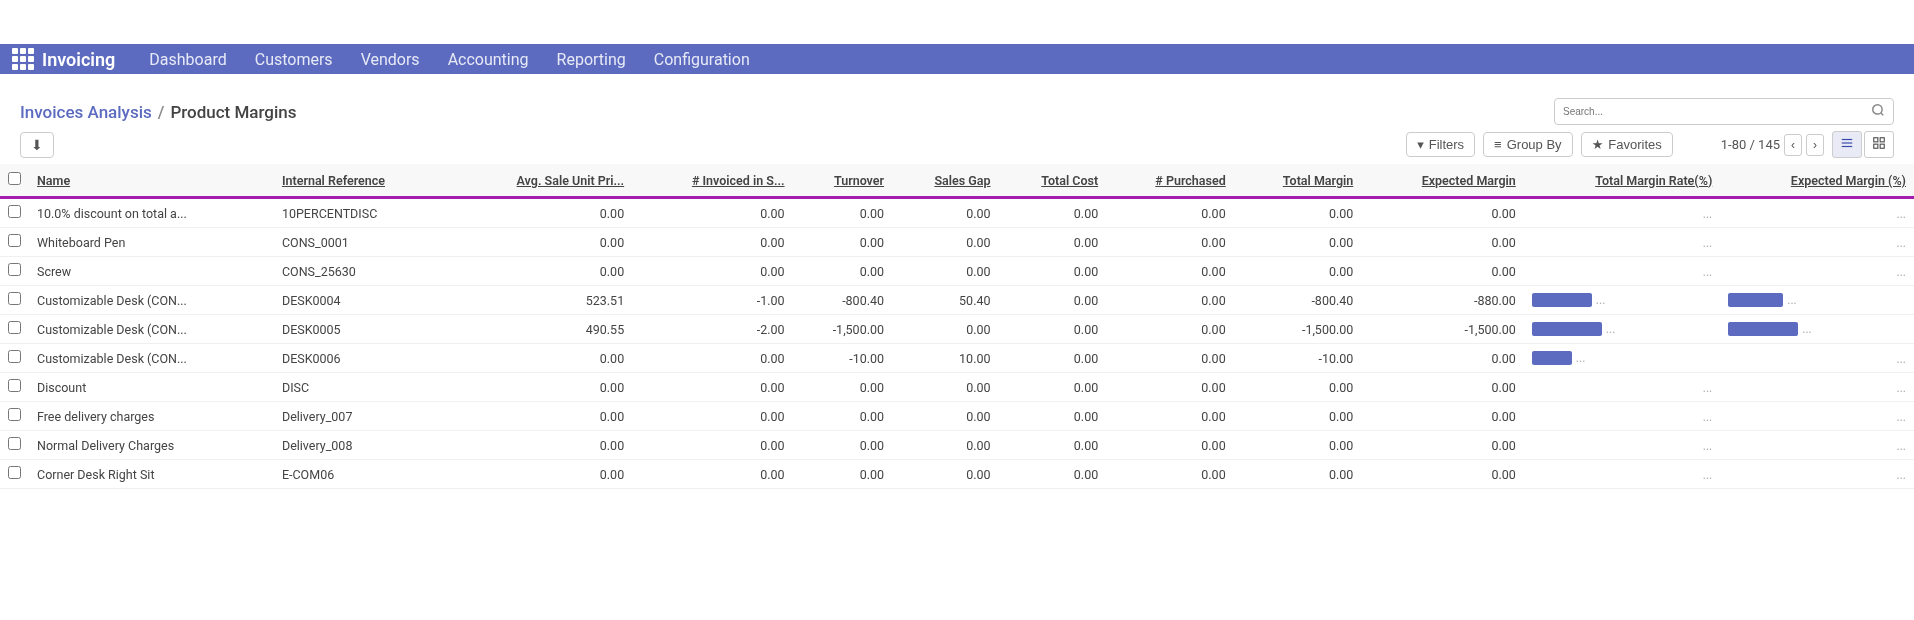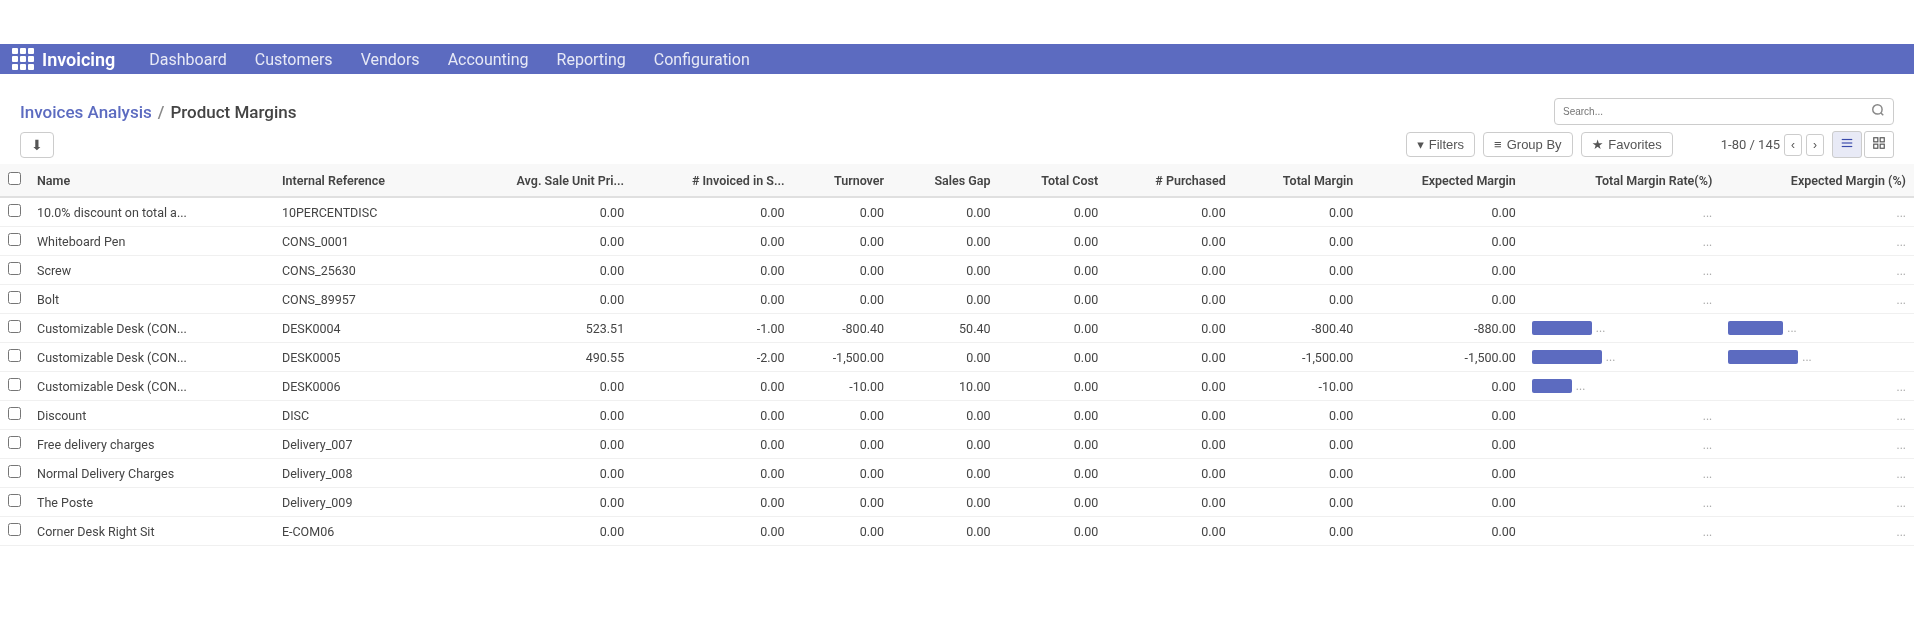--- a/index.html
+++ b/index.html
@@ -162,23 +162,24 @@
     thead tr {
       background: #f8f8f8;
       border-bottom: 2px solid #e0e0e0;
     }
     thead th {
       padding: 8px 8px;
       text-align: right;
       font-weight: 600;
       color: #444;
       white-space: nowrap;
-      border-bottom: 1px solid #a21caf;
+      border-bottom: 3px solid #a21caf;
       cursor: pointer;
       user-select: none;
+      text-decoration: underline;
     }
     thead th.left { text-align: left; }
     thead th.check-col { width: 28px; text-align: center; }
     tbody tr {
       border-bottom: 1px solid #f0f0f0;
     }
     tbody td {
       padding: 6px 8px;
       text-align: right;
       color: #444;
@@ -341,35 +342,20 @@
           <td>0.00</td>
           <td>0.00</td>
           <td>0.00</td>
           <td>0.00</td>
           <td>0.00</td>
           <td><span class="ellipsis">...</span></td>
           <td><span class="ellipsis">...</span></td>
         </tr>
         <tr>
           <td class="check-col"><input type="checkbox" style=""></td>
-          <td class="left">Bolt</td>
-          <td class="left">CONS_89957</td>
-          <td>0.00</td>
-          <td>0.00</td>
-          <td>0.00</td>
-          <td>0.00</td>
-          <td>0.00</td>
-          <td>0.00</td>
-          <td>0.00</td>
-          <td>0.00</td>
-          <td><span class="ellipsis">...</span></td>
-          <td><span class="ellipsis">...</span></td>
-        </tr>
-        <tr>
-          <td class="check-col"><input type="checkbox" style=""></td>
           <td class="left">Customizable Desk (CON...</td>
           <td class="left">DESK0004</td>
           <td>523.51</td>
           <td>-1.00</td>
           <td>-800.40</td>
           <td>50.40</td>
           <td>0.00</td>
           <td>0.00</td>
           <td>-800.40</td>
           <td>-880.00</td>
@@ -471,35 +457,20 @@
           <td>0.00</td>
           <td>0.00</td>
           <td>0.00</td>
           <td>0.00</td>
           <td>0.00</td>
           <td><span class="ellipsis">...</span></td>
           <td><span class="ellipsis">...</span></td>
         </tr>
         <tr>
           <td class="check-col"><input type="checkbox" style=""></td>
-          <td class="left">The Poste</td>
-          <td class="left">Delivery_009</td>
-          <td>0.00</td>
-          <td>0.00</td>
-          <td>0.00</td>
-          <td>0.00</td>
-          <td>0.00</td>
-          <td>0.00</td>
-          <td>0.00</td>
-          <td>0.00</td>
-          <td><span class="ellipsis">...</span></td>
-          <td><span class="ellipsis">...</span></td>
-        </tr>
-        <tr>
-          <td class="check-col"><input type="checkbox" style=""></td>
           <td class="left">Corner Desk Right Sit</td>
           <td class="left">E-COM06</td>
           <td>0.00</td>
           <td>0.00</td>
           <td>0.00</td>
           <td>0.00</td>
           <td>0.00</td>
           <td>0.00</td>
           <td>0.00</td>
           <td>0.00</td>

